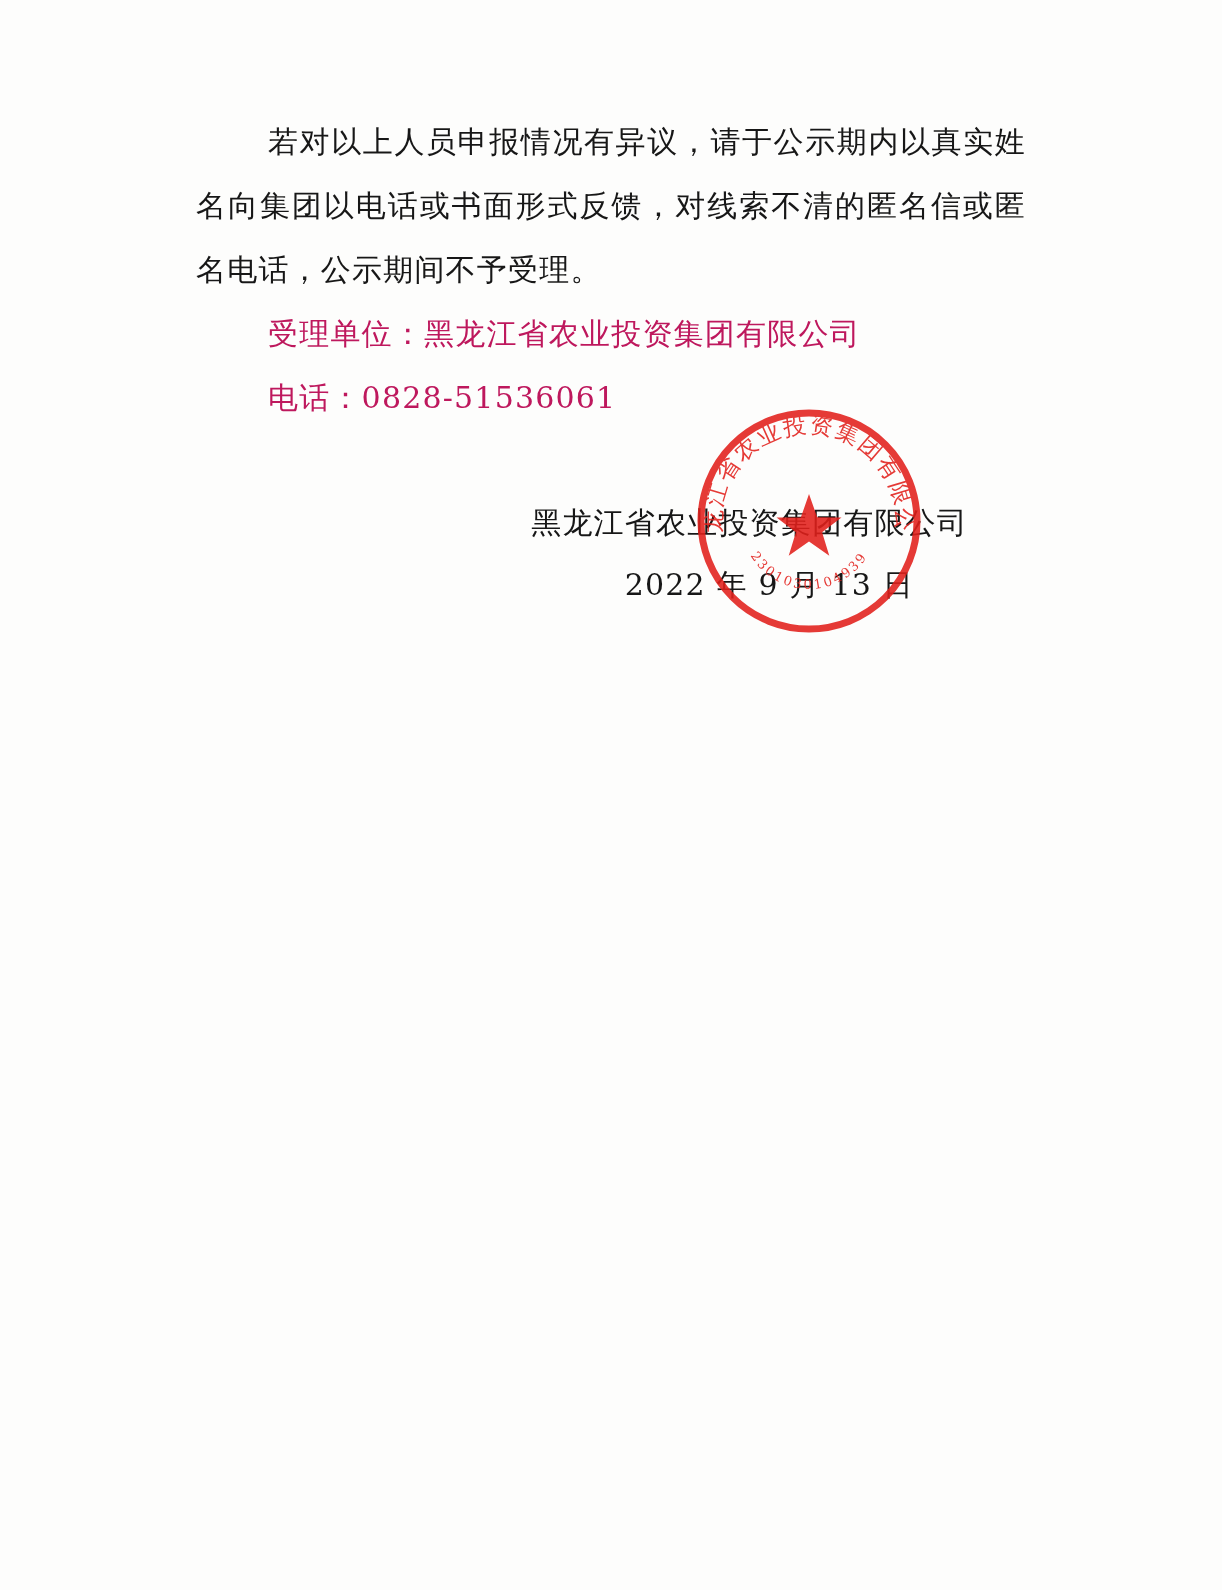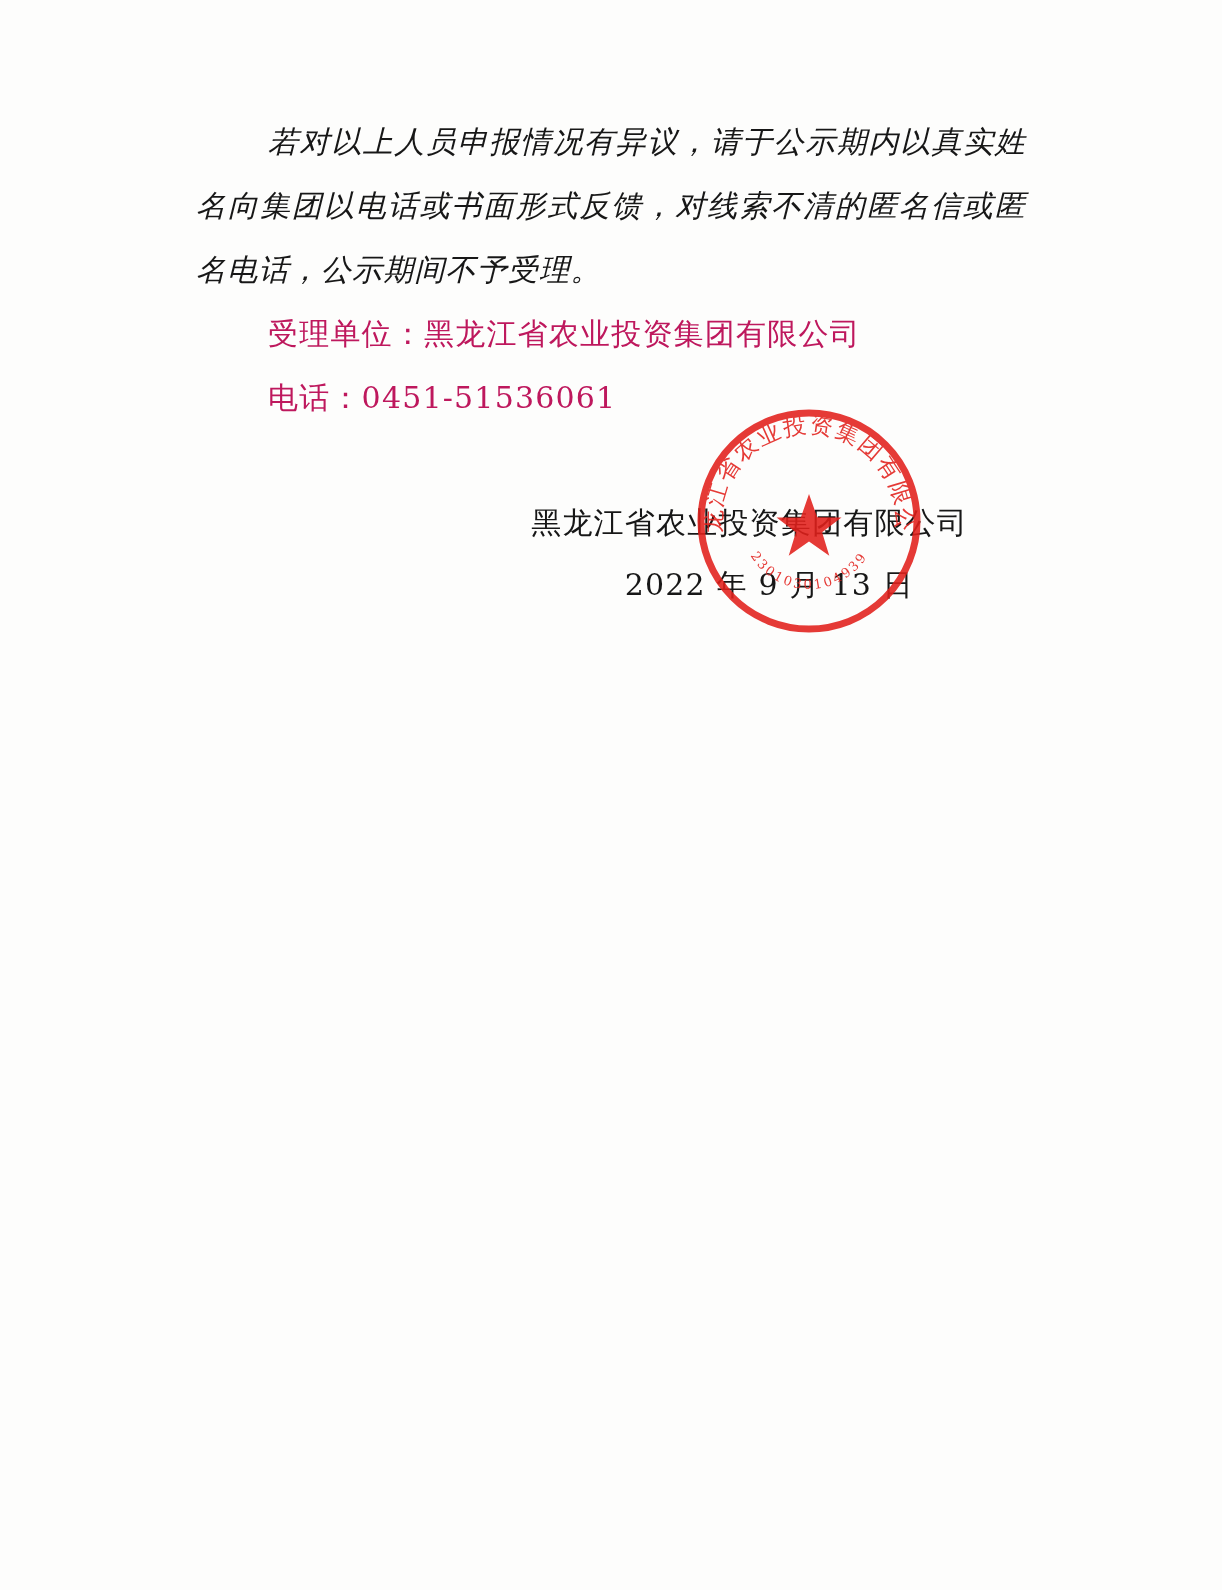--- a/index.html
+++ b/index.html
@@ -30,21 +30,20 @@
     font-size: 30px;
     line-height: 64px;
     letter-spacing: 1.2px;
     text-align: justify;
     text-justify: inter-character;
     color: #171717;
     margin: 0;
   }
   .para-indent {
     text-indent: 72px;
-    font-style: italic;
   }
   .line-block {
     font-size: 30px;
     line-height: 64px;
     letter-spacing: 1.2px;
     color: #be185d;
     padding-left: 72px;
   }
   .signature {
     position: absolute;
@@ -90,21 +89,21 @@
 </head>
 <body>
 
 <div class="page">
 
   <div class="doc-body">
     <p class="para para-indent">若对以上人员申报情况有异议，请于公示期内以真实姓名向集团以电话或书面形式反馈，对线索不清的匿名信或匿名电话，公示期间不予受理。</p>
 
     <div class="line-block">受理单位：黑龙江省农业投资集团有限公司</div>
 
-    <div class="line-block">电话：0451-51536061</div>
+    <div class="line-block">电话：0828-51536061</div>
   </div>
 
   <div class="signature">
     <div class="sig-name">黑龙江省农业投资集团有限公司</div>
     <div class="sig-date">2022 年 9 月 13 日</div>
   </div>
 
   <div class="seal">
     <svg viewBox="0 0 230 230" xmlns="http://www.w3.org/2000/svg">
       <defs>

